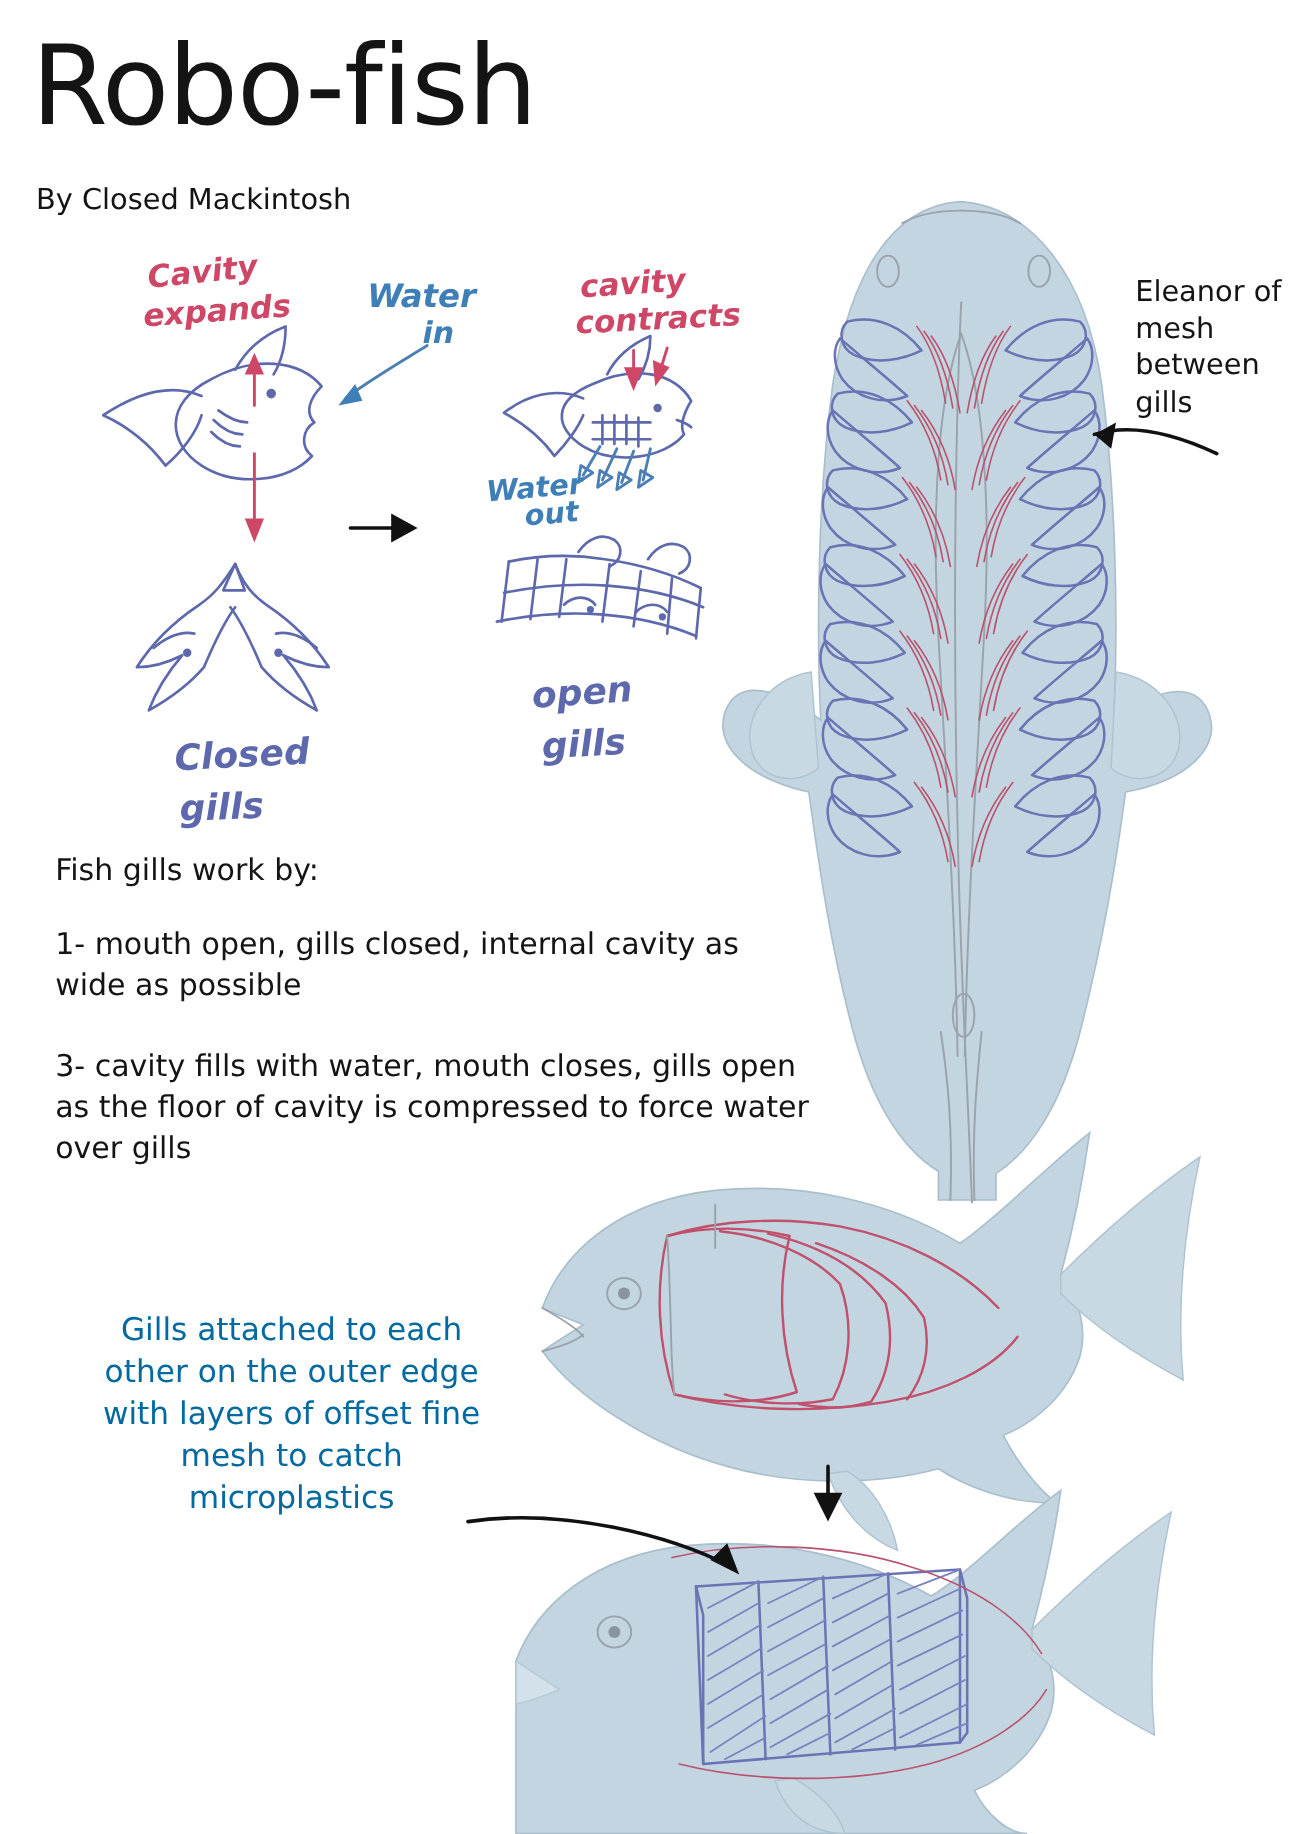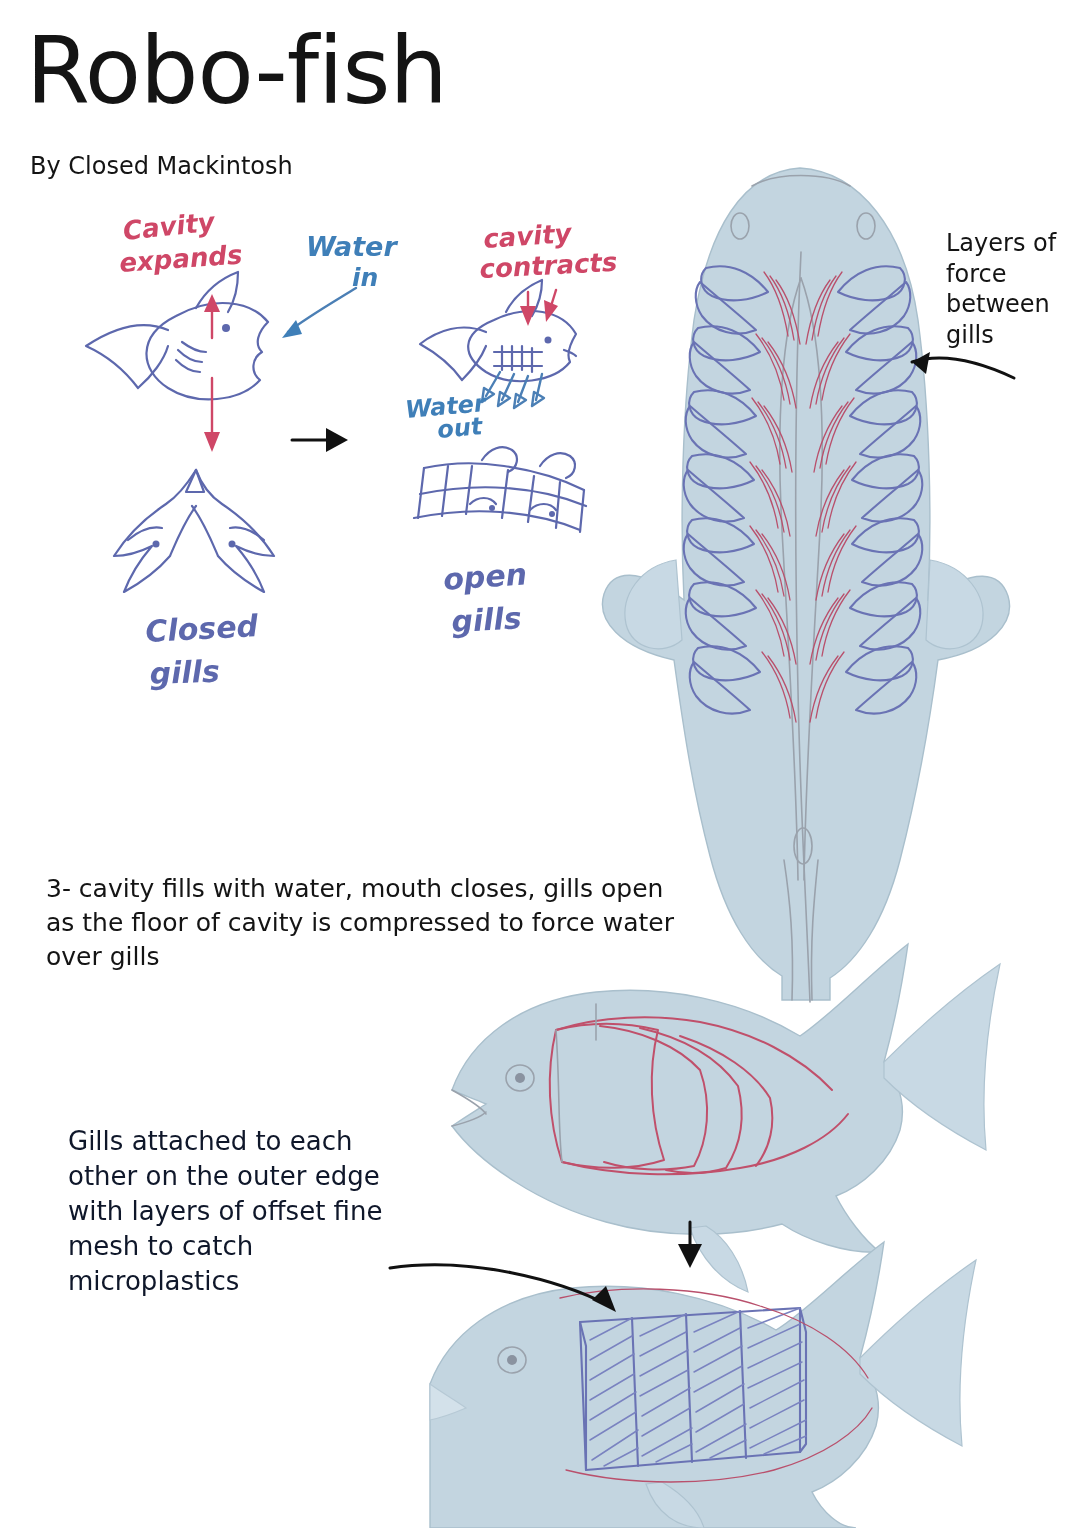--- a/index.html
+++ b/index.html
@@ -55,25 +55,26 @@
     left: 946px;
     top: 228px;
     width: 124px;
     font-size: 24px;
     line-height: 1.28;
     color: #141414;
   }
   #gills-note {
     position: absolute;
     left: 68px;
-    top: 1124px;
+    top: 1092px;
     width: 350px;
     font-size: 26px;
     line-height: 1.35;
-    color: #0f172a;
+    color: #0369a1;
+    text-align: center;
   }
 
   
   svg.layer {
     position: absolute;
     left: 0;
     top: 0;
     width: 1080px;
     height: 1528px;
     overflow: visible;
@@ -101,22 +102,24 @@
   .hl-ink  { fill: #5d68ad; }
 </style>
 </head>
 <body>
 
 <div class="page">
 
   <div id="title">Robo-fish</div>
   <div id="byline">By Closed Mackintosh</div>
 
+  <div class="body-text" id="intro-line">Fish gills work by:</div>
+  <div class="body-text" id="step-1">1- mouth open, gills closed, internal cavity as wide as possible</div>
   <div class="body-text" id="step-2">3- cavity fills with water, mouth closes, gills open as the floor of cavity is compressed to force water over gills</div>
-  <div id="mesh-note">Layers of force between gills</div>
+  <div id="mesh-note">Eleanor of mesh between gills</div>
   <div id="gills-note">Gills attached to each other on the outer edge with layers of offset fine mesh to catch microplastics</div>
 
   <svg class="layer" viewBox="0 0 1080 1528">
 
     <g>
       <path class="body-fill" d="M800 168
            C 860 172, 905 230, 918 320
            C 930 410, 932 520, 928 600
            C 975 566, 1000 572, 1008 596
            C 1016 622, 992 650, 938 660

